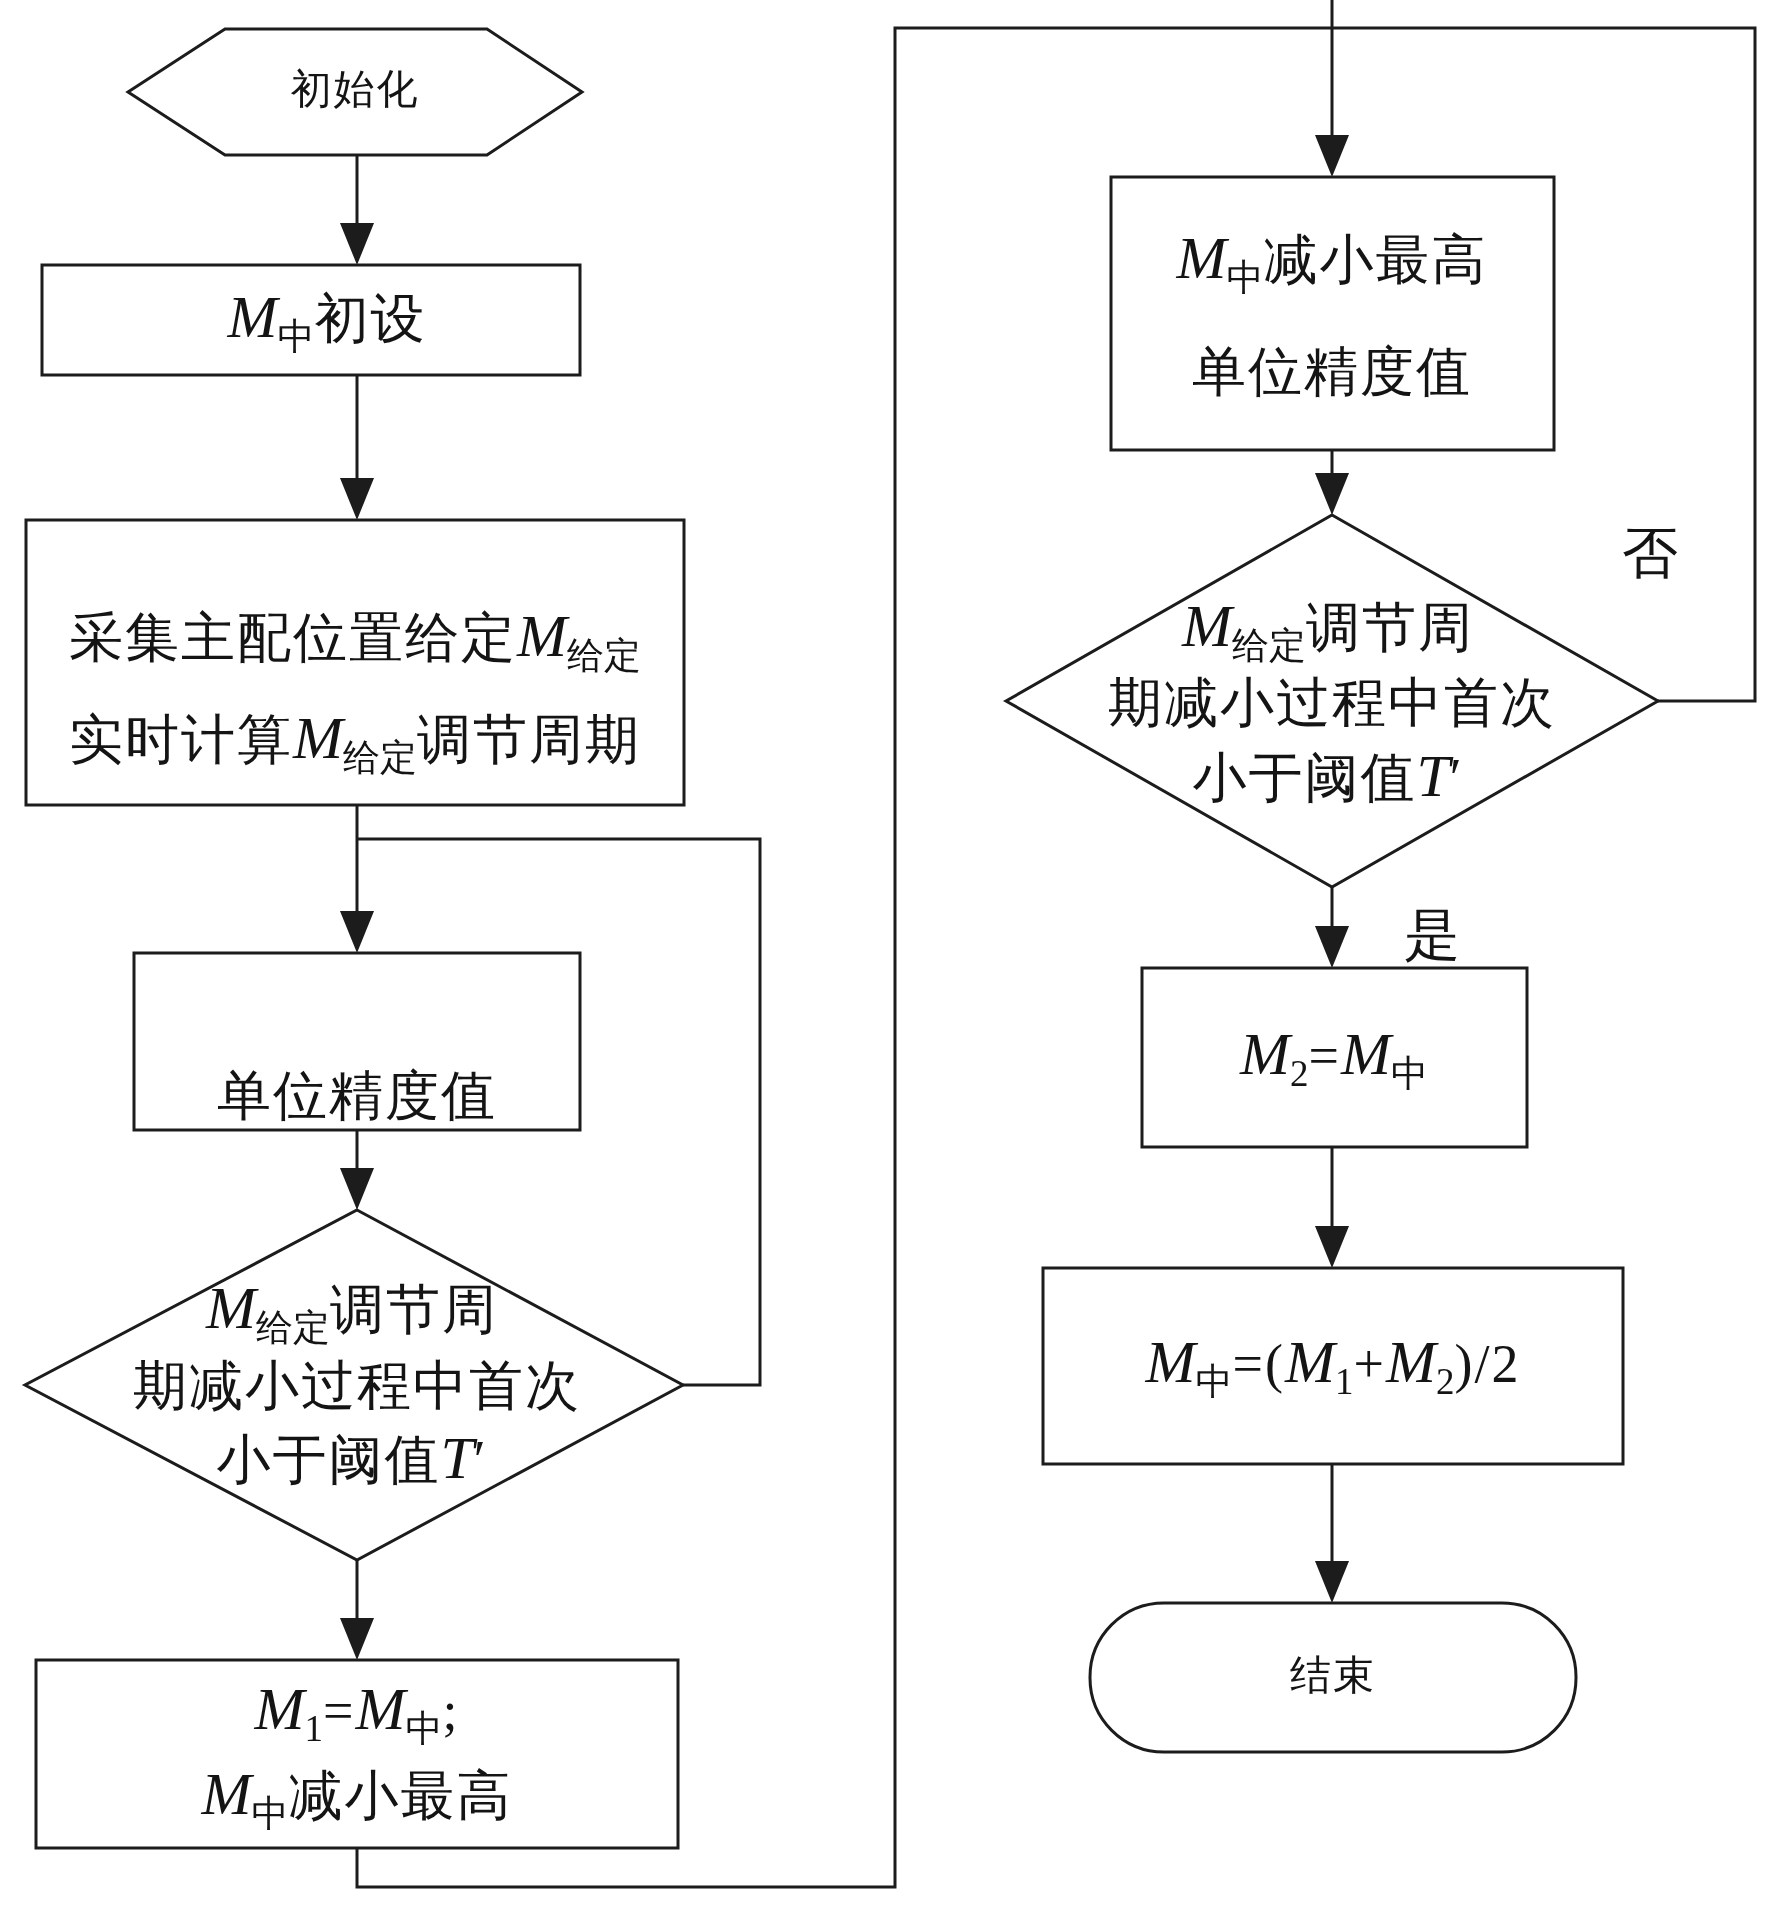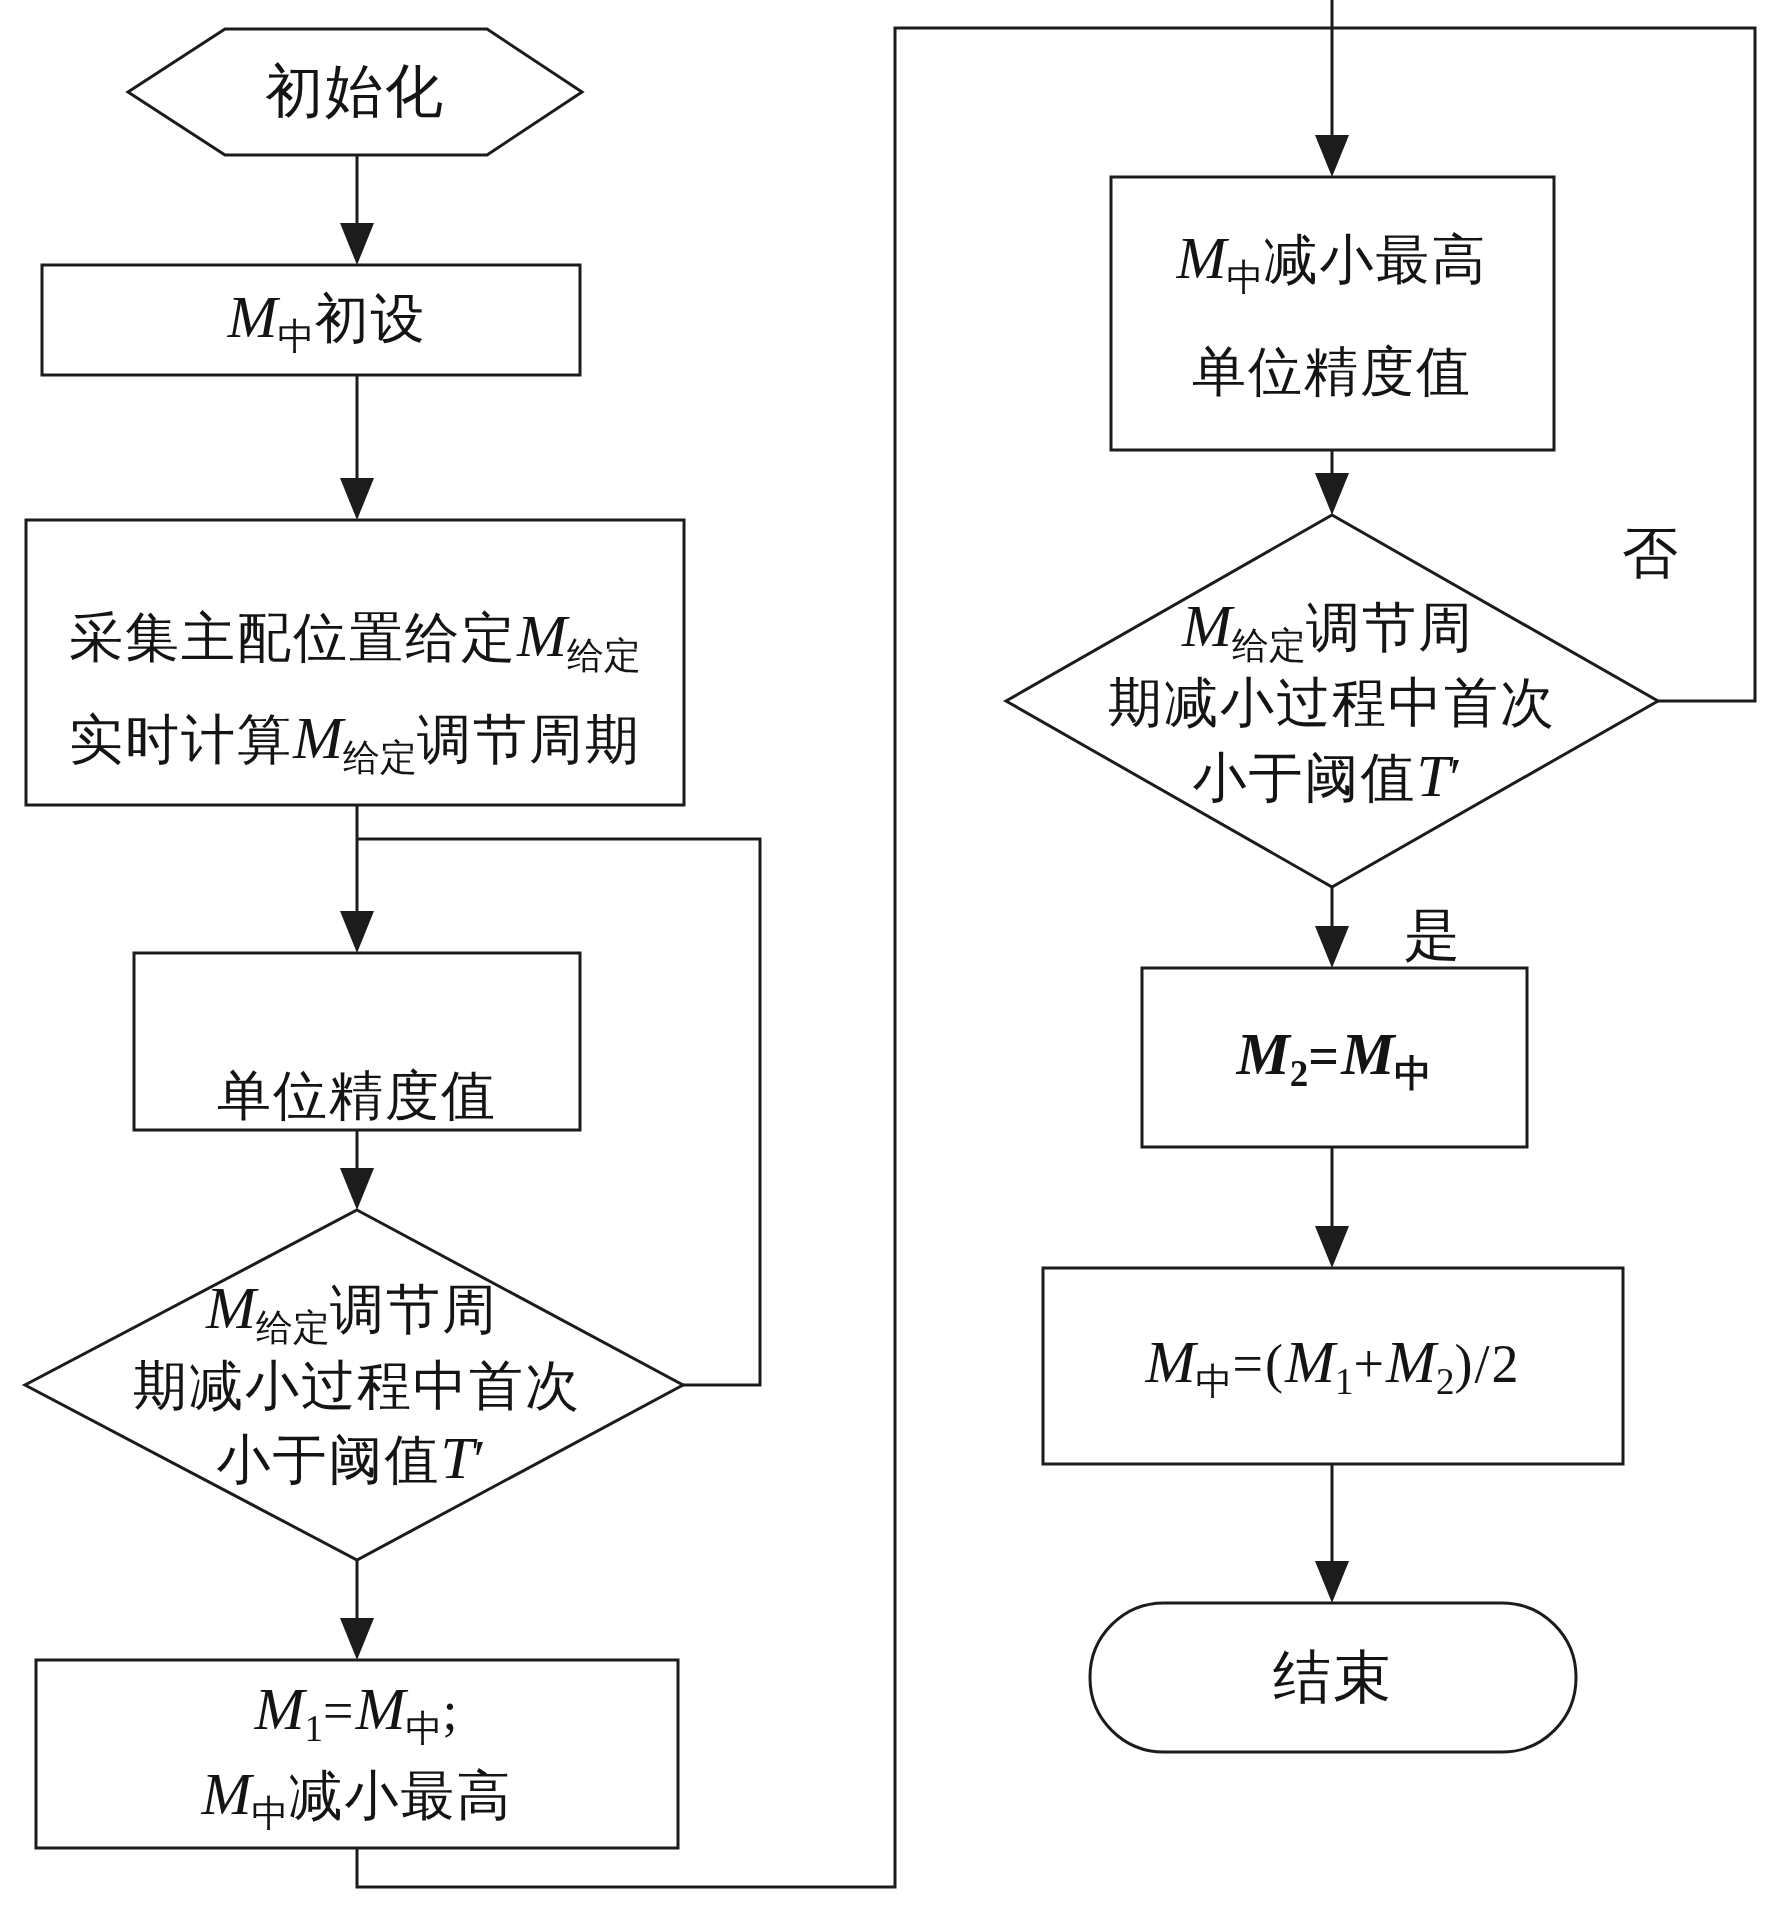--- a/index.html
+++ b/index.html
@@ -20,21 +20,21 @@
     transform: translate(-50%, -50%);
     white-space: nowrap;
     color: #141414;
     font-size: 54px;
     letter-spacing: 2px;
     line-height: 1;
     text-align: center;
   }
   .label .it  { font-style: italic; font-size: 60px; letter-spacing: 0; }
   .label .sub { font-size: 37px; vertical-align: -0.3em; letter-spacing: 0; }
-  .label.big  { font-size: 58px; }
+  .label.big  { font-size: 41px; font-family: Liberation Mono, monospace; }
   .label.edge-lab { font-size: 56px; letter-spacing: 0; }
 </style>
 </head>
 <body>
 
 <div class="canvas">
 
   <svg width="1772" height="1917" viewBox="0 0 1772 1917">
 
     <path class="edge" d="M357,155 V229"></path>
@@ -99,21 +99,21 @@
   <div class="label" style="left:357px; top:1713px;"><span class="it">M</span><span class="sub">1</span><span>=</span><span class="it">M</span><span class="sub">中</span><span>;</span></div>
   <div class="label" style="left:357px; top:1798px;"><span class="it">M</span><span class="sub">中</span><span>减小最高</span></div>
 
   <div class="label" style="left:1332px; top:262px;"><span class="it">M</span><span class="sub">中</span><span>减小最高</span></div>
   <div class="label" style="left:1332px; top:372px;"><span>单位精度值</span></div>
 
   <div class="label" style="left:1328px; top:630px;"><span class="it">M</span><span class="sub">给定</span><span>调节周</span></div>
   <div class="label" style="left:1332px; top:703px;"><span>期减小过程中首次</span></div>
   <div class="label" style="left:1328px; top:776px;"><span>小于阈值</span><span class="it">T</span><span>′</span></div>
 
-  <div class="label" style="left:1334px; top:1058px;font-weight:bold;"><span class="it">M</span><span class="sub">2</span><span>=</span><span class="it">M</span><span class="sub">中</span></div>
+  <div class="label" style="left:1334px; top:1058px;"><span class="it">M</span><span class="sub">2</span><span>=</span><span class="it">M</span><span class="sub">中</span></div>
 
   <div class="label" style="left:1333px; top:1366px;"><span class="it">M</span><span class="sub">中</span><span>=(</span><span class="it">M</span><span class="sub">1</span><span>+</span><span class="it">M</span><span class="sub">2</span><span>)/2</span></div>
 
   <div class="label big" style="left:1333px; top:1678px;">结束</div>
 
   <div class="label edge-lab" style="left:1650px; top:553px;">否</div>
   <div class="label edge-lab" style="left:1432px; top:935px;">是</div>
 
 </div>
 

